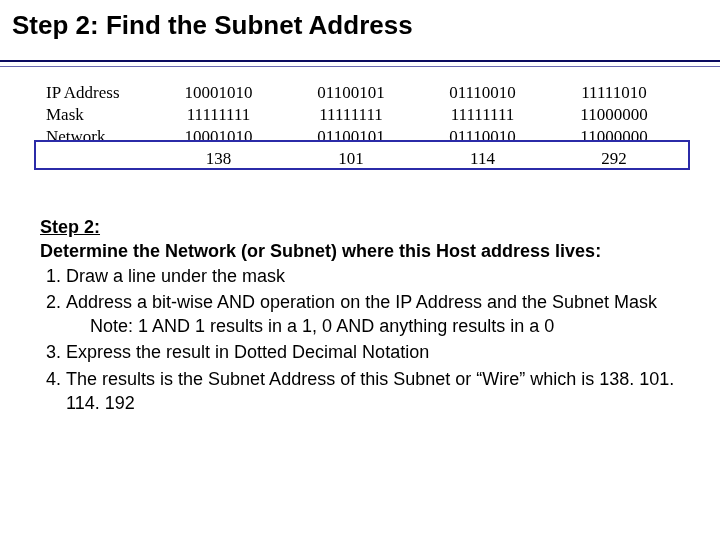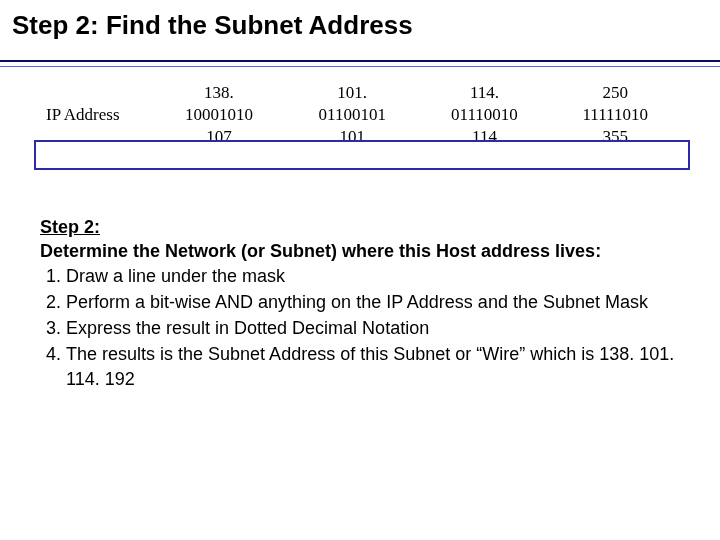--- a/index.html
+++ b/index.html
@@ -98,54 +98,62 @@
 
 <div class="slide">
 
   <div class="title">Step 2: Find the Subnet Address</div>
 
   <div class="rule"></div>
 
   <div class="table-wrap">
     <table class="calc">
       <tbody>
-          <tr>
-        <td class="rowlabel"></td>
-        <td>138.</td>
-        <td>101.</td>
-        <td>114.</td>
-        <td>250</td>
-      </tr>
       <tr>
         <td class="rowlabel">IP Address</td>
         <td>10001010</td>
         <td>01100101</td>
         <td>01110010</td>
         <td>11111010</td>
       </tr>
       <tr>
+        <td class="rowlabel">Mask</td>
+        <td>11111111</td>
+        <td>11111111</td>
+        <td>11111111</td>
+        <td>11000000</td>
+      </tr>
+      <tr>
+        <td class="rowlabel">Network</td>
+        <td>10001010</td>
+        <td>01100101</td>
+        <td>01110010</td>
+        <td>11000000</td>
+      </tr>
+      <tr>
         <td class="rowlabel"></td>
-        <td>107</td>
+        <td>138</td>
         <td>101</td>
         <td>114</td>
-        <td>355</td>
+        <td>292</td>
       </tr>
     </tbody>
       </table>
   </div>
 
   <div class="box-overlay" style="top:140px; left:34px; width:652px; height:26px;"></div>
 
   <div class="body-text">
     <span class="step-label">Step 2:</span><br>
     <span class="subhead">Determine the Network (or Subnet) where this Host address lives:</span>
     <ol>
       <li>Draw a line under the mask</li>
       <li>
-        <span>Perform a bit-wise AND anything on the IP Address and the Subnet Mask</span>
+        <span>Address a bit-wise AND operation on the IP Address and the Subnet Mask</span>
+        <span class="note">Note:  1 AND 1 results in a 1, 0 AND anything results in a 0</span>
       </li>
       <li>Express the result in Dotted Decimal Notation</li>
       <li>
         <span>The results is the </span><span class="strong-term">Subnet Address</span><span> of this Subnet or “Wire” which is 138. 101. 114. 192</span>
       </li>
     </ol>
   </div>
 
 </div>
 

